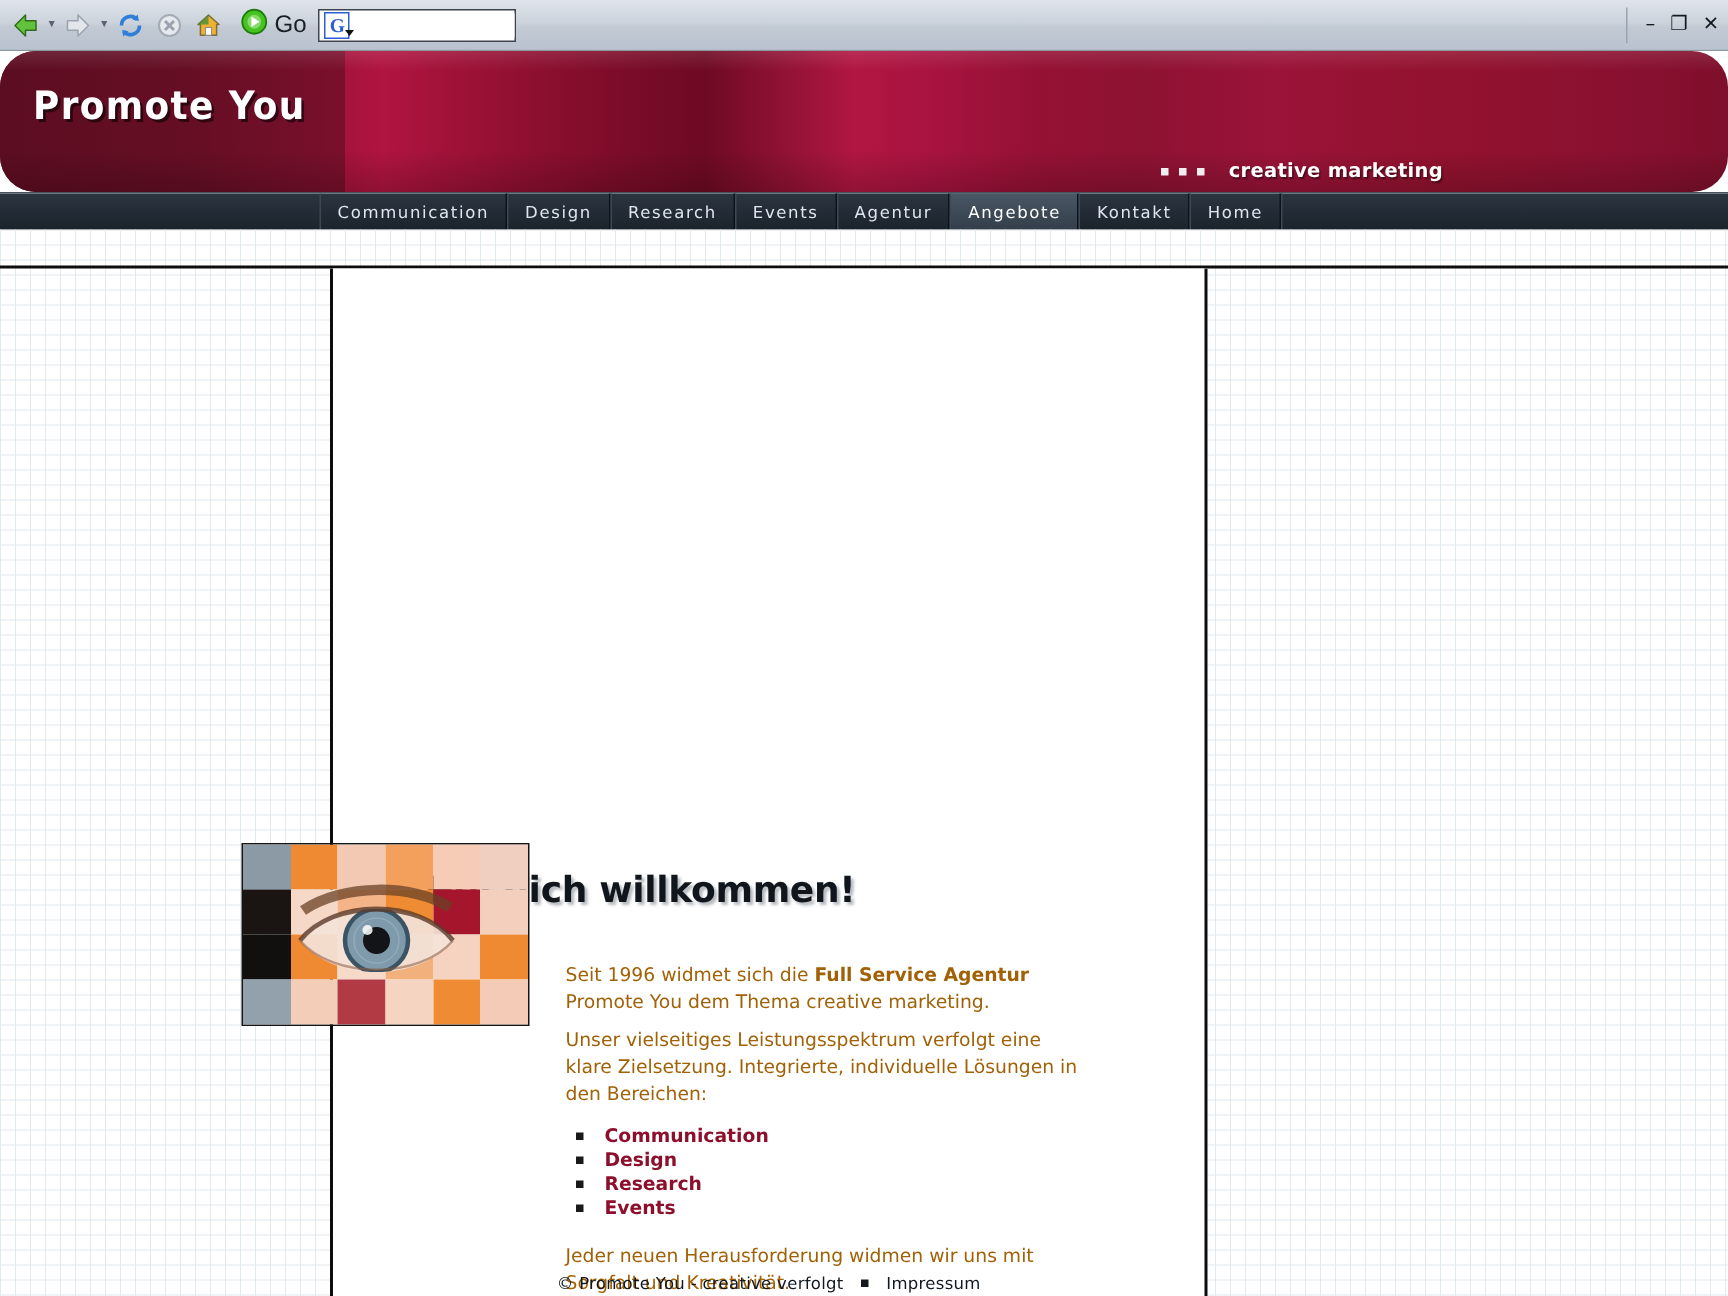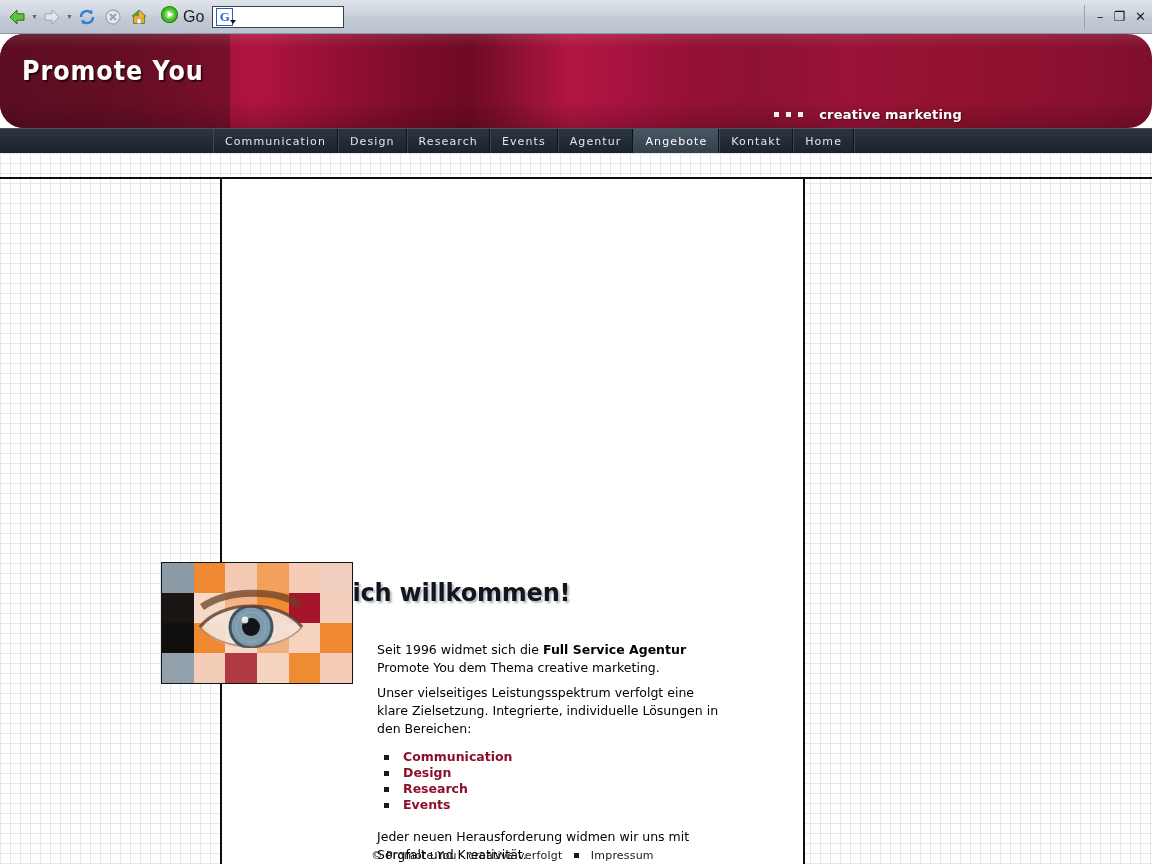--- a/index.html
+++ b/index.html
@@ -144,21 +144,21 @@
     font-family:"DejaVu Sans", sans-serif;
     font-size:24px;font-weight:bold;color:#10161c;
     letter-spacing:-.2px;
     text-shadow:2px 2px 2px rgba(120,130,140,.55);
     white-space:nowrap;
   }
 
   .para{
     position:absolute;left:155px;
     font-family:"DejaVu Sans", sans-serif;
-    font-size:12.5px;color:#000000;line-height:18px;width:345px;
+    font-size:12.5px;color:#a16207;line-height:18px;width:345px;
   }
   .para b{font-weight:bold;}
   .p1{top:462px;}
   .p2{top:505px;}
   .p3{top:649px;}
 
   .bullets{
     position:absolute;left:155px;top:570px;margin:0;padding:0;list-style:none;
   }
   .bullets li{

